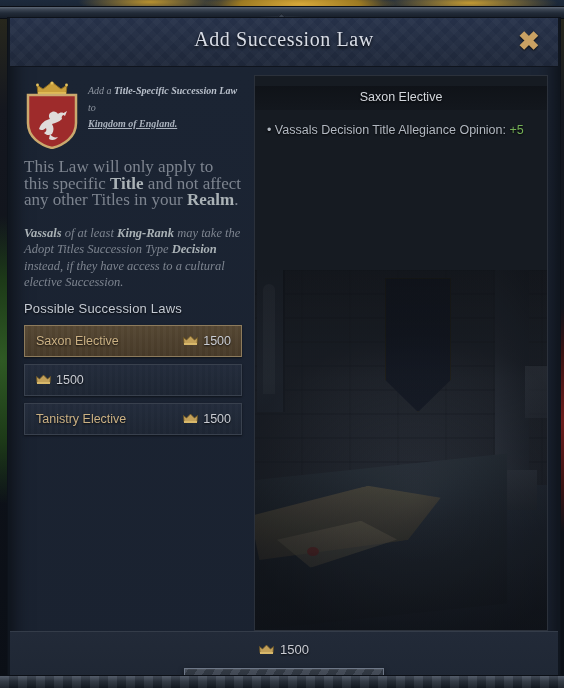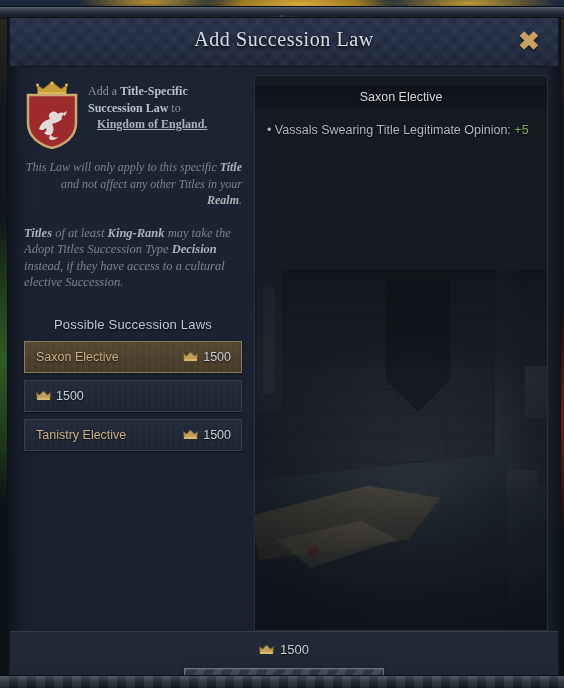--- a/index.html
+++ b/index.html
@@ -139,56 +139,54 @@
     left: 12px; top: 0;
     width: 32px; height: 15px;
   }
   #coa-shield {
     position: absolute;
     left: 2px; top: 12px;
     width: 52px; height: 56px;
   }
   #intro-text {
     font-family: "Liberation Serif", serif;
-    font-size: 12px;
+    font-style: italic;
+    font-size: 10px;
     line-height: 16.5px;
     color: #8d949f;
     padding-top: 2px;
   }
   #intro-text b { color: #b9c0cb; font-weight: bold; }
   #intro-text .link {
     color: #aab2bd;
     font-weight: bold;
     text-decoration: underline;
     cursor: pointer;
-    margin-left: 9px;
   }
   #note-apply {
     font-family: "Liberation Serif", serif;
-    font-style: italic;
-    font-size: 12px;
+    font-size: 17px;
     line-height: 16.5px;
     color: #7d848f;
     margin-top: 10px;
-    text-align: right;
+    text-align: left;
   }
   #note-apply b { color: #aab2b6; font-weight: bold; }
   #note-rulers {
     font-family: "Liberation Serif", serif;
     font-style: italic;
     font-size: 12.5px;
     line-height: 16.5px;
     color: #7d848f;
     margin-top: 16px;
   }
   #note-rulers b { color: #aab2b6; font-weight: bold; }
 
   #laws-heading {
-    margin-top: 26px;
-    text-align: center;
+    margin-top: 10px;
     font-family: "Liberation Sans", sans-serif;
     font-size: 13px;
     color: #c3c9d2;
     text-shadow: 0 1px 2px rgba(0,0,0,.8);
     letter-spacing: .2px;
   }
   #laws-list {
     margin-top: 9px;
     display: flex;
     flex-direction: column;
@@ -479,21 +477,21 @@
           <span>Add a </span><b>Title-Specific Succession Law</b><span> to </span><br>
           <span class="link">Kingdom of England.</span>
         </div>
       </div>
 
       <div id="note-apply">
         <span>This Law will only apply to this specific </span><b>Title</b><span> and not affect any other Titles in your </span><b>Realm</b><span>.</span>
       </div>
 
       <div id="note-rulers">
-        <b>Titles</b><span> of at least </span><b>King-Rank</b><span> may take the Adopt Titles Succession Type </span><b>Decision</b><span> instead, if they have access to a cultural elective Succession.</span>
+        <b>Vassals</b><span> of at least </span><b>King-Rank</b><span> may take the Adopt Titles Succession Type </span><b>Decision</b><span> instead, if they have access to a cultural elective Succession.</span>
       </div>
 
       <div id="laws-heading">Possible Succession Laws</div>
 
       <div id="laws-list">
 
         <div class="law-item selected">
           <span class="law-name">Saxon Elective</span>
           <span class="law-cost">
             <svg class="crown-icon" viewBox="0 0 15 11">
@@ -541,21 +539,21 @@
         <div id="scene-papers2"></div>
         <div id="scene-seal"></div>
         <div id="scene-shade"></div>
       </div>
 
       <div id="info-header">
         <div id="info-title">Saxon Elective</div>
       </div>
 
       <div id="info-body">
-        <span>• Vassals Swearing Title Legitimate Opinion: </span><span class="pos">+5</span><br>
+        <span>• Vassals Decision Title Allegiance Opinion: </span><span class="pos">+5</span><br>
       </div>
     </div>
 
   </div>
 
   <div id="dialog-footer">
     <div id="footer-cost">
       <svg class="crown-icon" viewBox="0 0 15 11">
         <path d="M1 9 L0.5 2.5 L3.5 5 L7.5 1 L11.5 5 L14.5 2.5 L14 9 Z" fill="#c2a059" stroke="#6c5524" stroke-width=".8"></path>
         <rect x="1" y="8" width="13" height="2" fill="#d8b86a"></rect>

